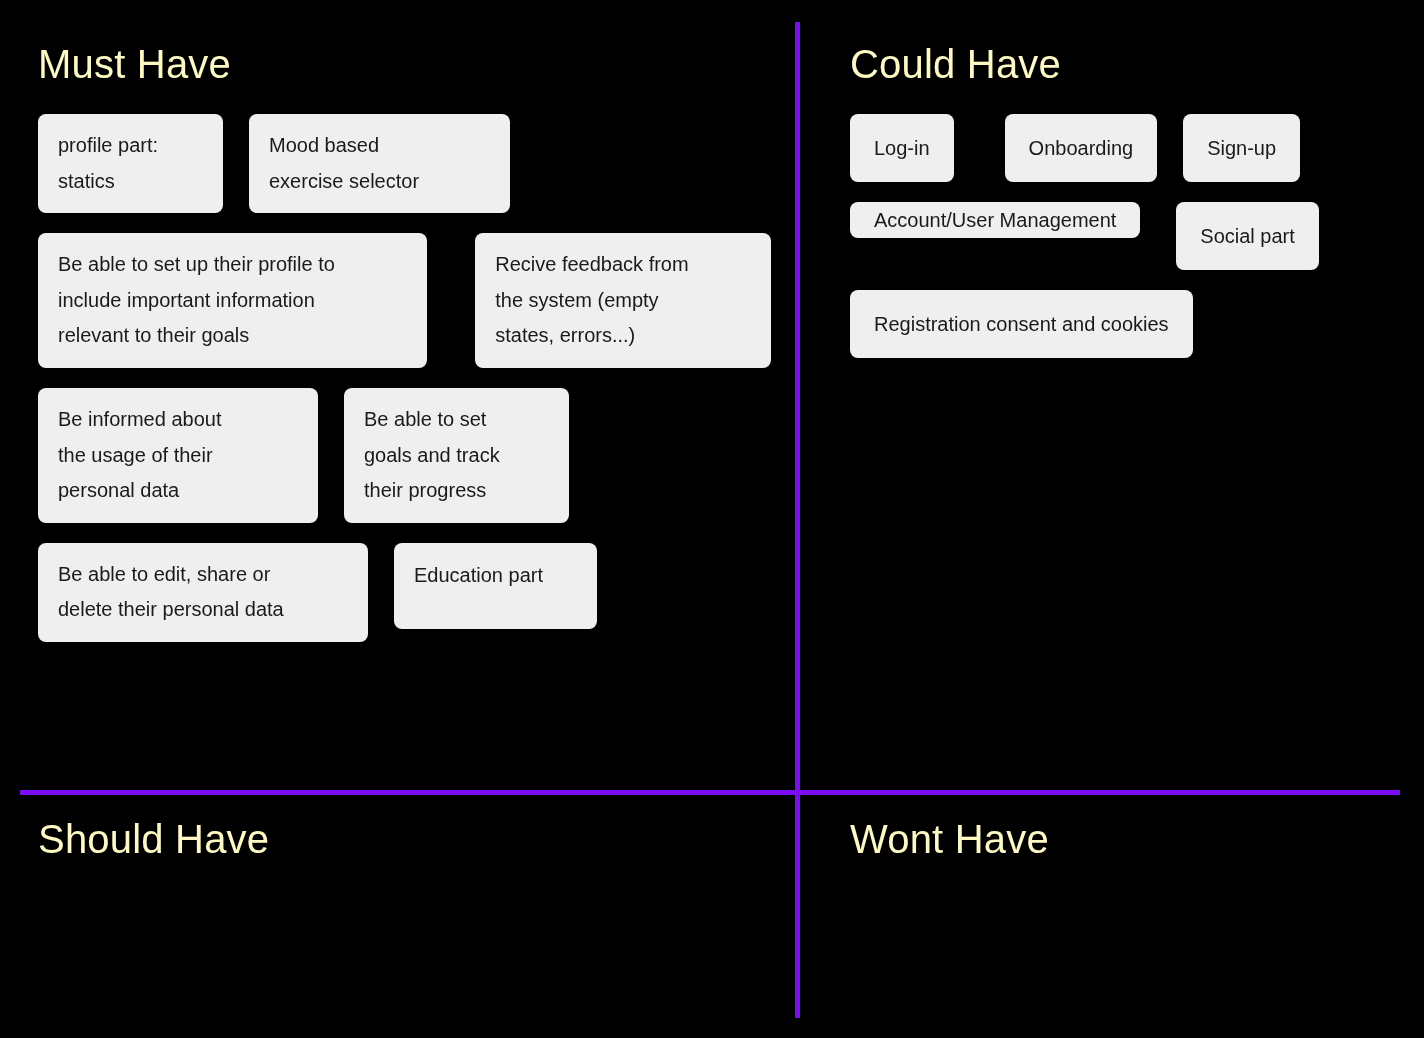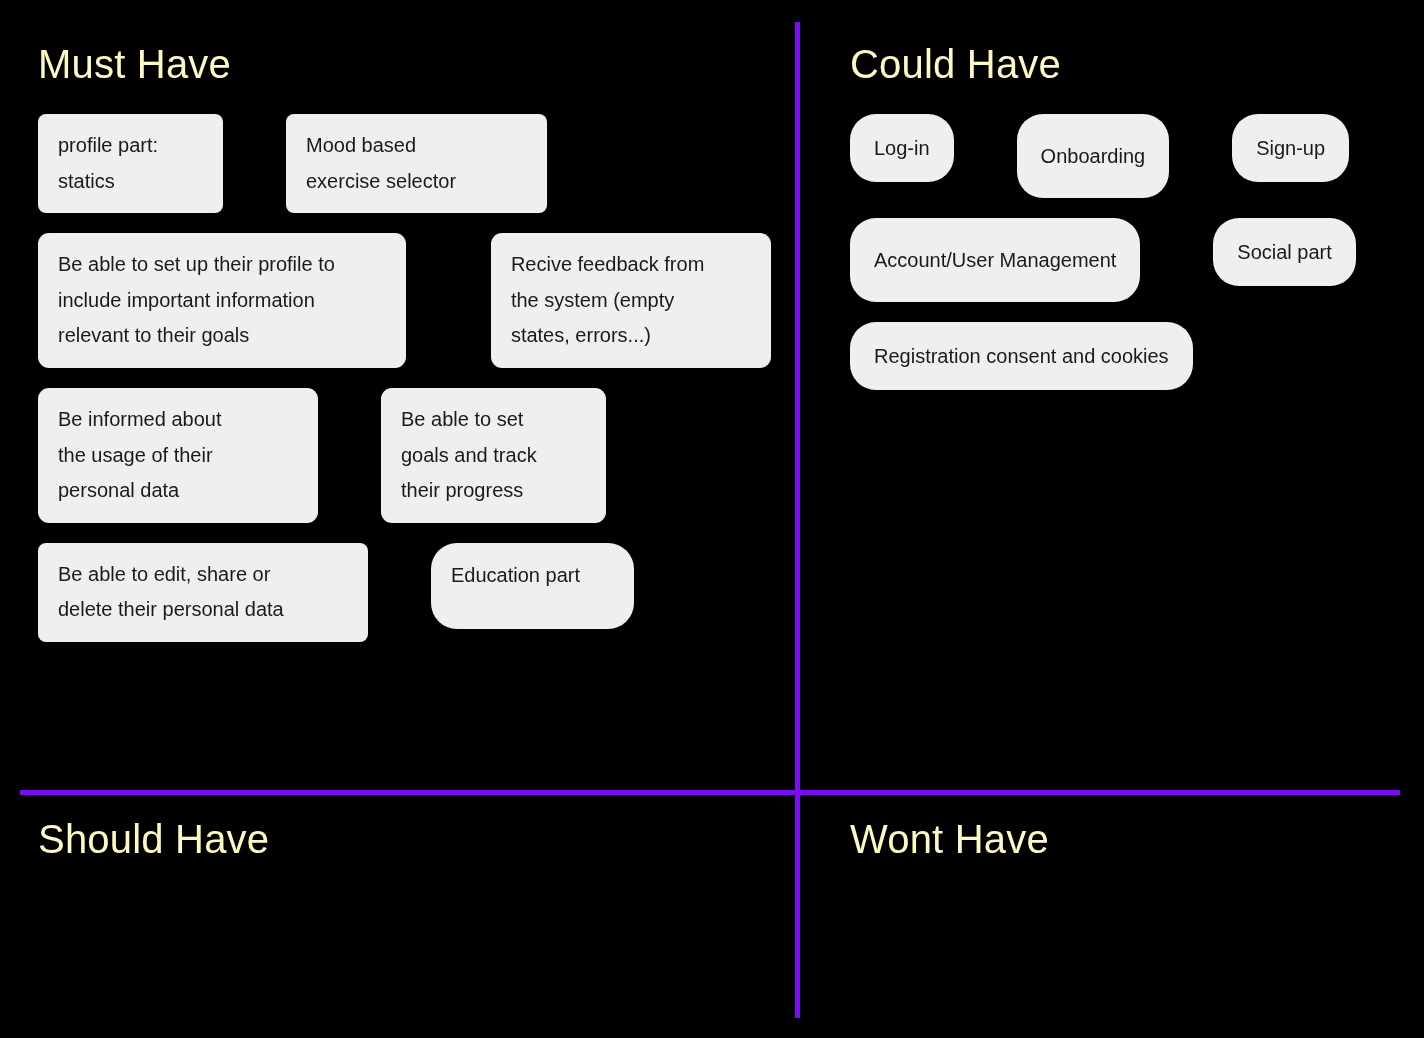--- a/index.html
+++ b/index.html
@@ -55,21 +55,20 @@
   }
   .q-should .q-title,
   .q-wont .q-title { }
 
   
   .card-row {
     display: flex;
     flex-wrap: nowrap;
     align-items: flex-start;
     margin-bottom: 20px;
-    gap: 37px;
   }
   .card-row:last-child { margin-bottom: 0; }
 
   .card {
     background: #EFEFEF;
     border-radius: 8px;
     color: #1A1A1A;
     font-size: 20px;
     line-height: 1.8;
     padding: 14px 20px;
@@ -80,23 +79,23 @@
   .card:last-child { margin-right: 0; }
   .w-185  { width: 185px; }
   .w-240  { width: 261px; }
   .w-200  { width: 200px; }
   .w-395  { width: 395px; }
   .w-300  { width: 300px; margin-left: 22px; }
   .w-280  { width: 280px; }
   .w-225  { width: 225px; }
   .w-330  { width: 330px; }
   .w-203  { width: 203px; }
-  .card.one-line { line-height: 1.4; padding: 18px 20px; border-radius: 26px; }
+  .card.one-line { line-height: 1.4; padding: 18px 20px; }
   .card.two-line { line-height: 1.78; }
-  .card.three-line { line-height: 1.78; border-radius: 11px; }
+  .card.three-line { line-height: 1.78; }
 </style>
 </head>
 <body>
 
 <div id="board">
 
   <div class="divider-v"></div>
   <div class="divider-h"></div>
 
   <div class="quadrant q-must">
@@ -132,26 +131,26 @@
 delete their personal data</div>
       <div class="card one-line w-203" style="padding-bottom:40px;">Education part</div>
     </div>
   </div>
 
   <div class="quadrant q-could">
     <div class="q-title">Could Have</div>
 
     <div class="card-row">
       <div class="card one-line" style="padding:20px 24px;">Log-in</div>
-      <div class="card one-line" style="padding:28px 24px;">Onboarding</div>
+      <div class="card one-line" style="padding:20px 24px;margin-left:25px;">Onboarding</div>
       <div class="card one-line" style="padding:20px 24px;">Sign-up</div>
     </div>
 
     <div class="card-row">
-      <div class="card one-line" style="padding:28px 24px;margin-right:36px;text-align:right;">Account/User Management</div>
+      <div class="card one-line" style="padding:4px 24px;margin-right:36px;text-align:right;">Account/User Management</div>
       <div class="card one-line" style="padding:20px 24px;">Social part</div>
     </div>
 
     <div class="card-row">
       <div class="card one-line" style="padding:20px 24px;">Registration consent and cookies</div>
     </div>
   </div>
 
   <div class="quadrant q-should">
     <div class="q-title">Should Have</div>

